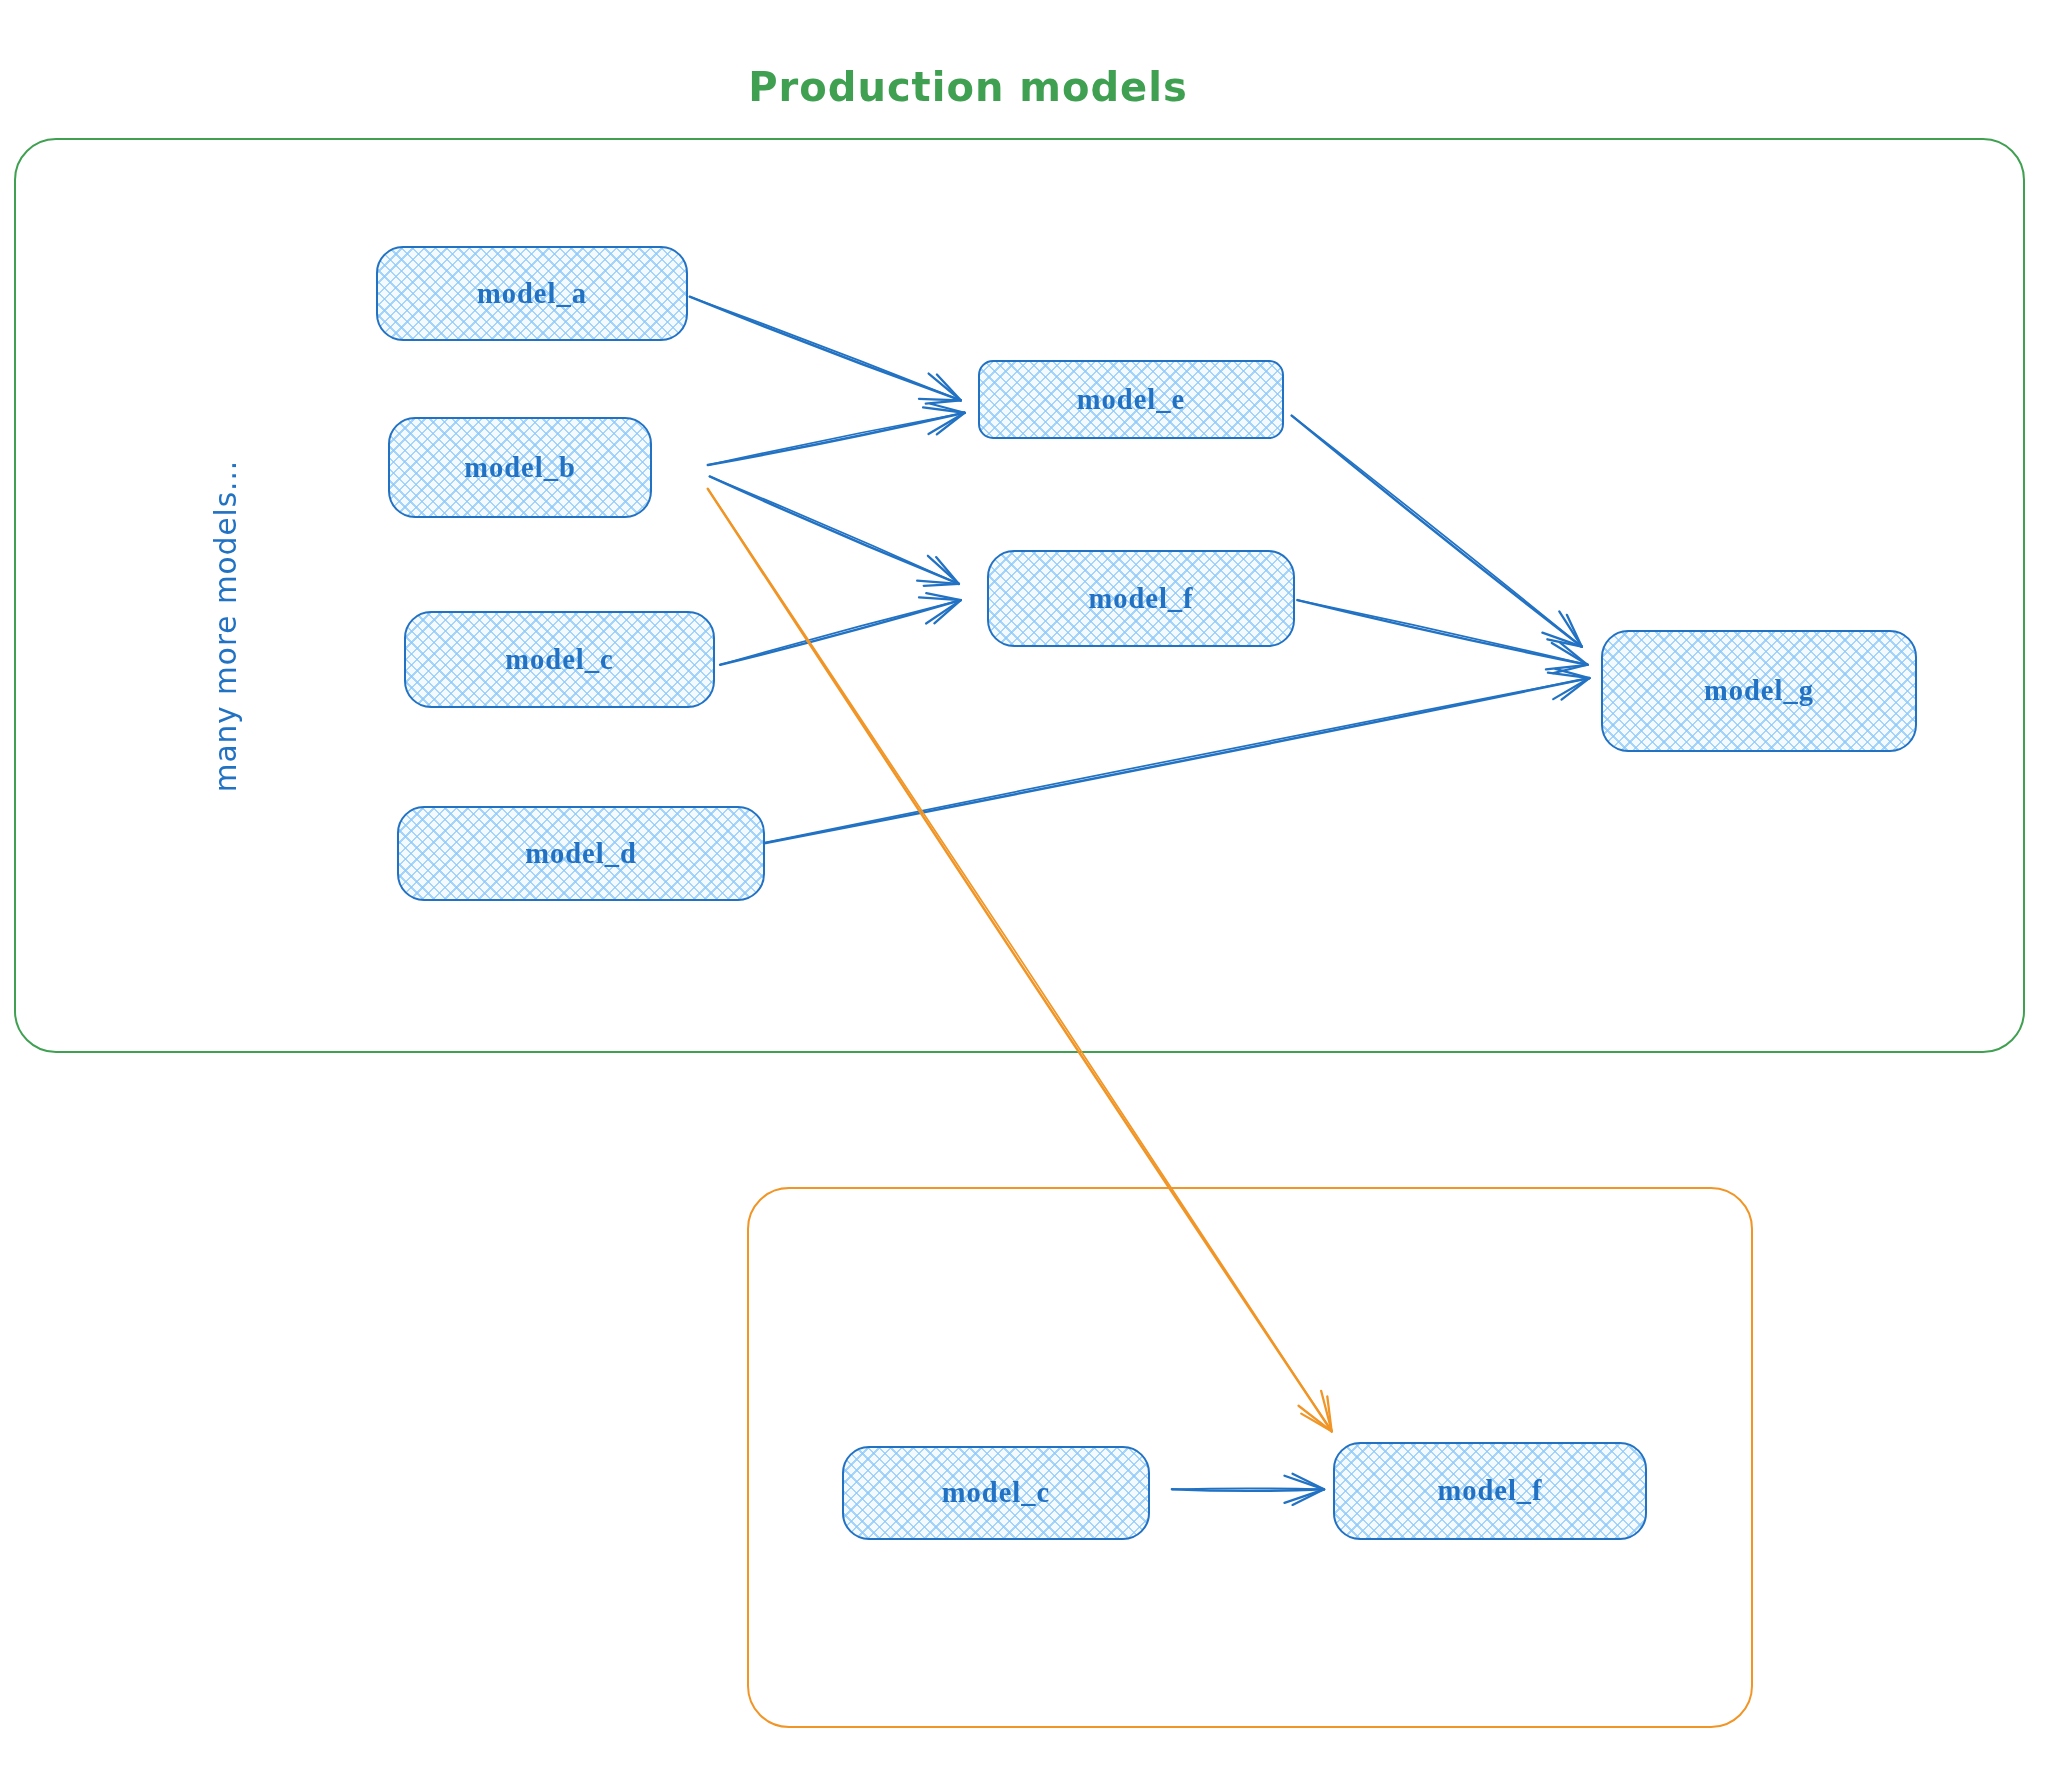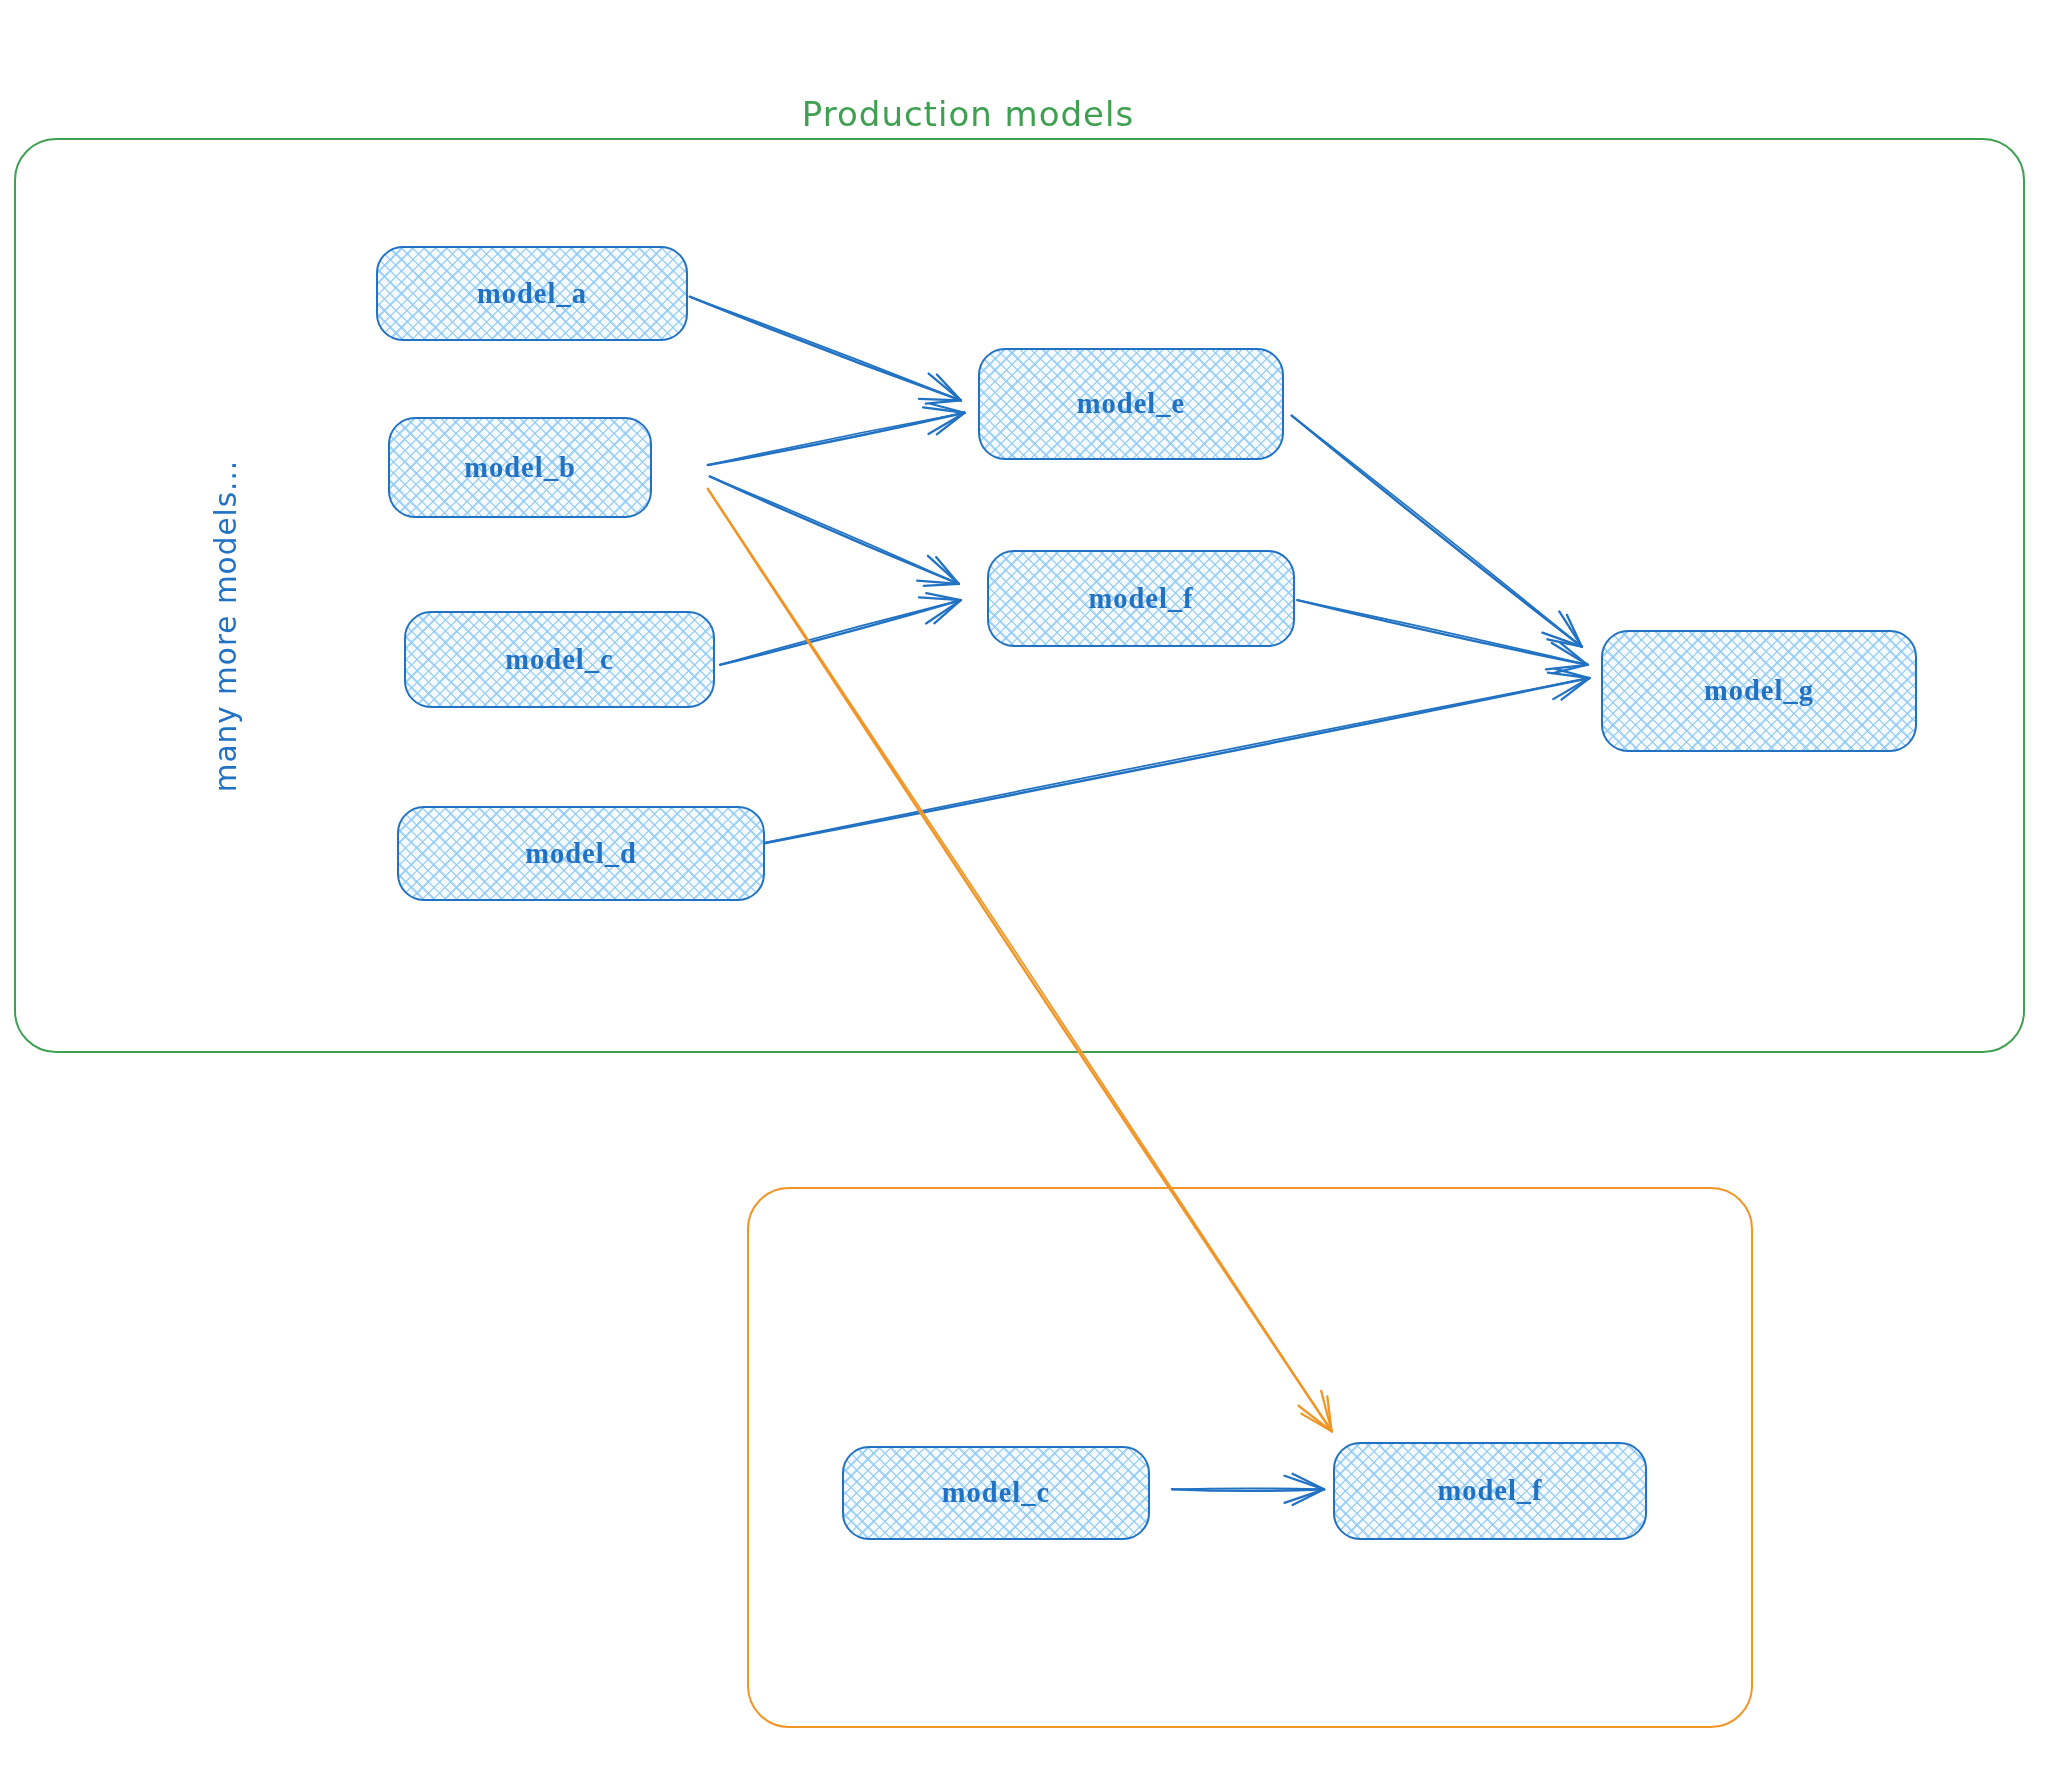--- a/index.html
+++ b/index.html
@@ -12,25 +12,24 @@
   }
   .container-box{
     position:absolute;
     border:2.9px solid;
     border-radius:42px;
     background:transparent;
   }
   .group-title{
     position:absolute;
     transform:translate(-50%,-50%);
-    font-size:34px;
-    font-weight:400;
+    font-size:40px;
+    font-weight:700;
     letter-spacing:1px;
     white-space:nowrap;
-    margin-top:27px;
   }
   .side-note{
     position:absolute;
     transform:translate(-50%,-50%) rotate(-90deg);
     font-size:29.5px;
     font-weight:500;
     letter-spacing:1px;
     white-space:nowrap;
     color:#2272c4;
   }
@@ -145,21 +144,21 @@
       </div>
       <div class="node" style="left: 388px; top: 417px; width: 264px; height: 101px;">
         <span class="node-label">model_b</span>
       </div>
       <div class="node" style="left: 404px; top: 611px; width: 311px; height: 97px;">
         <span class="node-label">model_c</span>
       </div>
       <div class="node" style="left: 397px; top: 806px; width: 368px; height: 95px;">
         <span class="node-label">model_d</span>
       </div>
-      <div class="node" style="left: 978px; top: 348px; width: 306px; height: 112px;">
+      <div class="node" style="left: 978px; top: 360px; width: 306px; height: 79px; border-radius: 15px;">
         <span class="node-label">model_e</span>
       </div>
       <div class="node" style="left: 987px; top: 550px; width: 308px; height: 97px;">
         <span class="node-label">model_f</span>
       </div>
       <div class="node" style="left: 1601px; top: 630px; width: 316px; height: 122px;">
         <span class="node-label">model_g</span>
       </div>
       <div class="node" style="left: 842px; top: 1446px; width: 308px; height: 94px;">
         <span class="node-label">model_c</span>

